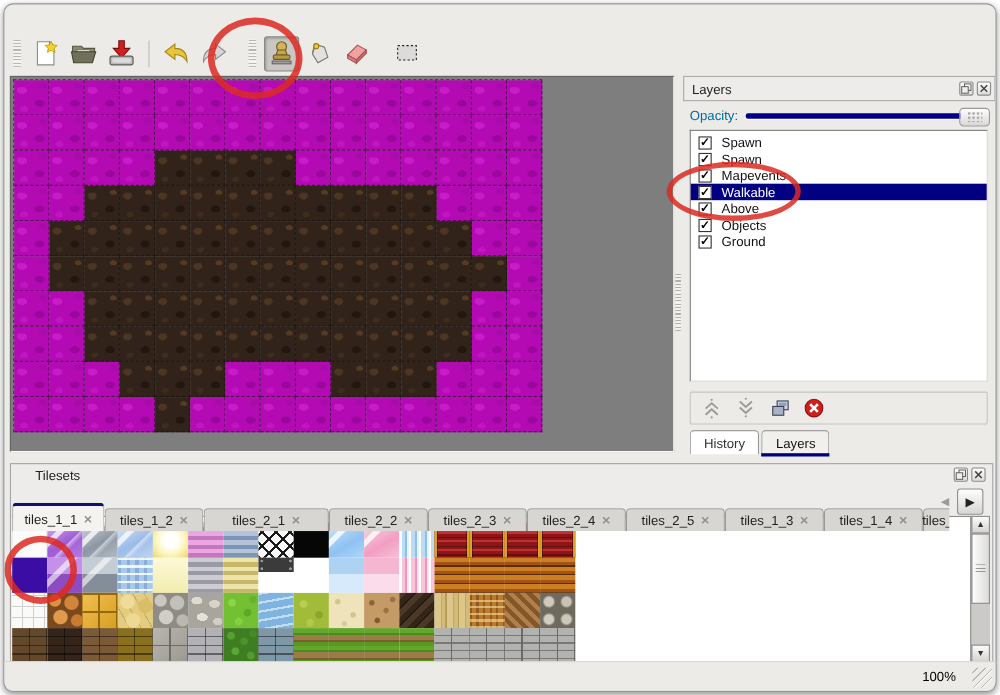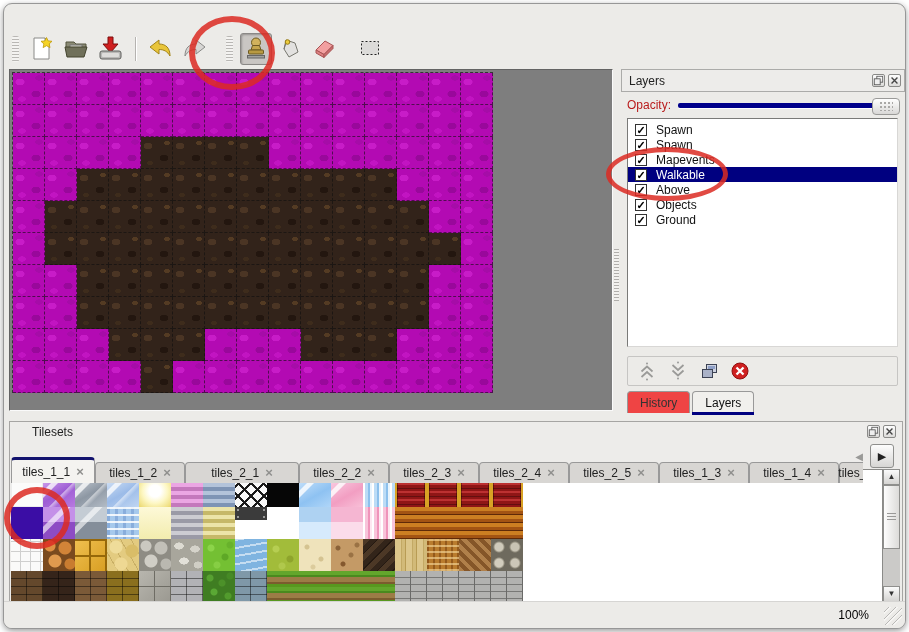--- a/index.html
+++ b/index.html
@@ -24,33 +24,33 @@
   .m1{background-color:#32231a;background-image:radial-gradient(ellipse 9px 7px at 7px 9px,#4b3524 45%,transparent 46%),radial-gradient(ellipse 9px 7px at 23px 21px,#23160f 45%,transparent 46%),radial-gradient(ellipse 7px 5px at 26px 6px,#543b23 45%,transparent 46%),radial-gradient(ellipse 7px 5px at 9px 26px,#3e2c1c 45%,transparent 46%);}
   
   #splitter-v{position:absolute;left:609px;top:65px;width:7px;height:340px;background:#ECEBE8;}
   #splitter-v .grip{position:absolute;left:1px;top:180px;width:5px;height:52px;background:repeating-linear-gradient(180deg,#b0aeab 0 1px,#f2f1ef 1px 3px);}
   
   #layers-panel{position:absolute;left:617px;top:65px;width:284px;height:345px;}
   #lp-header{position:absolute;left:0;top:0;width:282px;height:21px;background:#EDECEA;border:1px solid #ababa9;display:flex;align-items:center;}
   #lp-title{font-size:12px;color:#222;padding-left:7px;flex:1;}
   .winbtn{width:13px;height:13px;border:1px solid #8a8a88;border-radius:2px;background:linear-gradient(180deg,#fdfdfd,#dcdbd9);margin-right:3px;display:flex;align-items:center;justify-content:center;padding:0;}
   #lp-opacity{position:absolute;left:0px;top:27px;width:284px;height:18px;display:flex;align-items:center;}
-  #lp-opacity-label{font-size:12px;color:#b91c1c;padding-left:6px;width:51px;}
+  #lp-opacity-label{font-size:12px;color:#0369a1;padding-left:6px;width:51px;}
   #lp-slider{position:relative;flex:1;height:16px;margin-right:5px;}
   #lp-slider .track{position:absolute;left:0;right:4px;top:6px;height:5px;background:#00008B;border-radius:2px;box-shadow:0 1px 0 #fff;}
   #lp-slider .handle{position:absolute;right:0;top:1px;width:26px;height:15px;border:1px solid #9a9a98;border-radius:4px;background:linear-gradient(180deg,#fefefe,#d9d8d6);}
   #lp-slider .handle i{position:absolute;left:7px;top:3px;width:13px;height:9px;background:radial-gradient(circle at 1px 1px,#a9a8a6 1px,transparent 1.4px);background-size:4px 4px;}
   #lp-list{position:absolute;left:6px;top:49px;width:271px;height:229px;background:#fff;border-top:1px solid #7a7a78;border-left:1px solid #7a7a78;border-right:1px solid #d8d7d5;border-bottom:1px solid #d8d7d5;padding-top:3px;box-sizing:border-box;}
   .lrow{height:15px;display:flex;align-items:center;font-size:12px;color:#111;}
   .lrow.sel{background:#000080;color:#fff;}
   .cb{width:12px;height:12px;box-sizing:border-box;background:#fff;border:1px solid #333;margin:0 9px 0 7px;font-size:11px;line-height:10px;text-align:center;color:#000;font-weight:bold;}
   #lp-btnbar{position:absolute;left:6px;top:287px;width:271px;height:30px;border:1px solid #c6c5c3;border-radius:2px;background:#ECEBE8;display:flex;align-items:center;box-sizing:border-box;}
   .lp-btn{width:24px;height:24px;background:transparent;border:none;margin-left:7px;display:flex;align-items:center;justify-content:center;padding:0;}
   #lp-tabs{position:absolute;left:6px;top:322px;height:22px;display:flex;}
-  .ptab{height:21px;padding:0 12px;font-size:12px;display:flex;align-items:center;border:1px solid #999;border-bottom:none;border-radius:4px 4px 0 0;background:#ef4444;color:#333;margin-right:2px;position:relative;}
+  .ptab{height:21px;padding:0 12px;font-size:12px;display:flex;align-items:center;border:1px solid #999;border-bottom:none;border-radius:4px 4px 0 0;background:#ffffff;color:#333;margin-right:2px;position:relative;}
   .ptab.active{background:#F1F0ED;color:#111;}
   .ptab.active::after{content:"";position:absolute;left:-1px;right:-1px;bottom:-2px;height:3px;background:#000080;}
   
   #tilesets-panel{position:absolute;left:5px;top:417px;width:894px;height:182px;border:1px solid #a6a5a3;background:#EDECEA;box-sizing:border-box;}
   #ts-title{position:absolute;left:22px;top:3px;font-size:12px;color:#222;}
   #ts-winbtns{position:absolute;right:3px;top:3px;display:flex;}
   #ts-tabbar{position:absolute;left:1px;top:34px;width:852px;height:27px;display:flex;align-items:flex-end;overflow:hidden;}
   #ts-tabbar::after{content:"";position:absolute;left:0;right:0;bottom:0;height:1px;background:#8a8a88;}
   .ttab{height:21px;box-sizing:border-box;border:1px solid #999;border-bottom:none;border-radius:4px 4px 0 0;background:#D8D6D3;display:flex;align-items:center;justify-content:center;gap:6px;font-size:12px;color:#222;flex:none;position:relative;z-index:1;}
   .ttab.active{height:26px;background:#F4F3F0;border-top:3px solid #12126e;z-index:3;}

